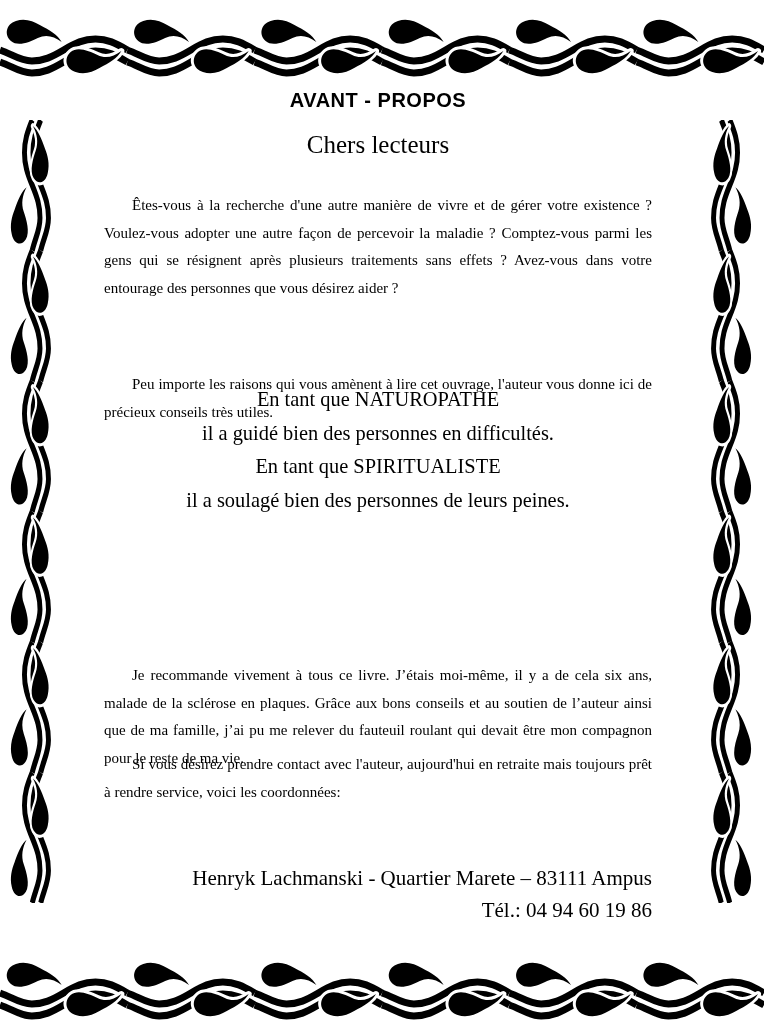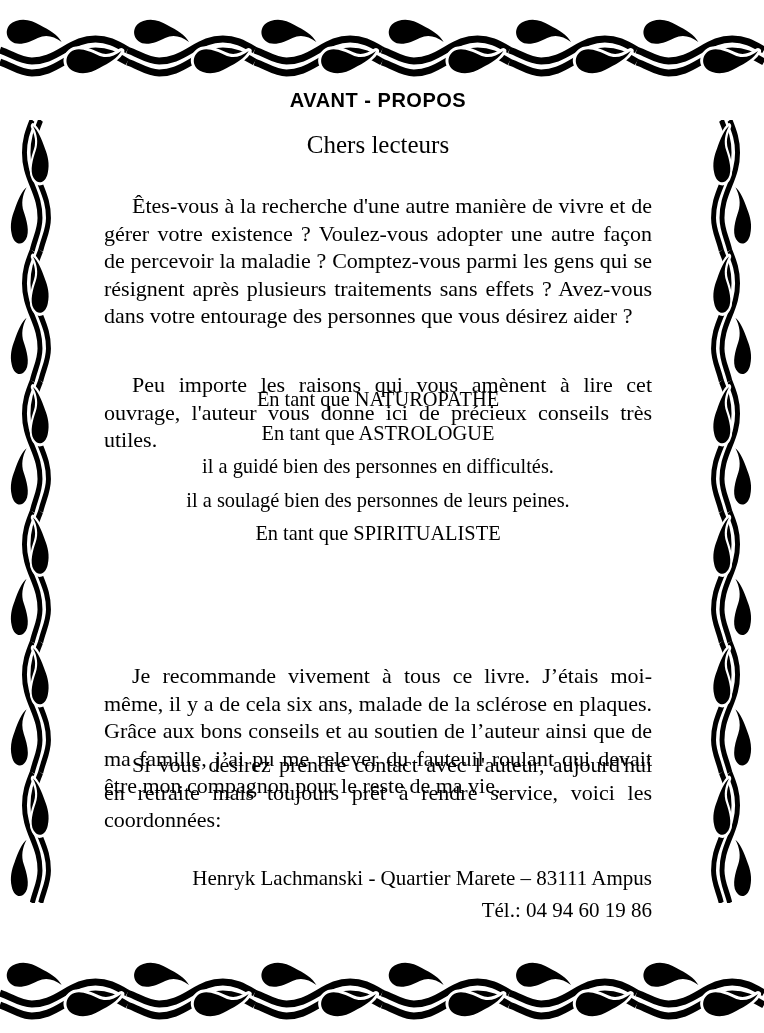--- a/index.html
+++ b/index.html
@@ -26,21 +26,21 @@
   
   .content{position:absolute;left:104px;top:0;width:548px;}
   .tblock{position:absolute;left:0;width:100%;}
   .page-title{
     top:89px;text-align:center;
     font-family:"Liberation Sans","DejaVu Sans",sans-serif;
     font-weight:bold;font-size:20px;letter-spacing:0.5px;
   }
   .salutation{top:131px;text-align:center;font-size:25px;}
   .para{
-    font-size:22px;line-height:27.6px;
+    font-size:15px;line-height:27.6px;
     text-align:justify;text-indent:28px;
   }
   .p1{top:192px;}
   .p2{top:331px;margin-top:40px;}
   .p3{top:626px;margin-top:36px;}
   .p4{top:751px;}
   .roles{top:383px;}
   .role-line{
     text-align:center;font-size:20.4px;line-height:33.6px;
   }
@@ -104,24 +104,23 @@
     <div class="tblock page-title">AVANT - PROPOS</div>
 
     <div class="tblock salutation">Chers lecteurs</div>
 
     <div class="tblock para p1">Êtes-vous à la recherche d'une autre manière de vivre et de gérer votre existence ?  Voulez-vous adopter une autre façon de percevoir la maladie ? Comptez-vous parmi les gens qui se résignent après plusieurs traitements sans effets ? Avez-vous dans votre entourage des personnes que vous désirez aider ?</div>
 
     <div class="tblock para p2">Peu importe les raisons qui vous amènent à lire cet ouvrage, l'auteur vous donne ici de précieux conseils très utiles.</div>
 
     <div class="tblock roles">
       <div class="role-line">En tant que NATUROPATHE</div>
-      <div class="role-line">En tant que ASTROLOGUE</div>
       <div class="role-line">il a guidé bien des personnes en difficultés.</div>
+      <div class="role-line">En tant que SPIRITUALISTE</div>
       <div class="role-line">il a soulagé bien des personnes de leurs peines.</div>
-      <div class="role-line">En tant que SPIRITUALISTE</div>
     </div>
 
     <div class="tblock para p3">Je recommande vivement à tous ce livre. J’étais moi-même, il y a de cela six ans, malade de la sclérose en plaques. Grâce aux bons conseils et au soutien de l’auteur ainsi que de ma famille, j’ai pu me relever du fauteuil roulant qui devait être mon compagnon pour le reste de ma vie.</div>
 
     <div class="tblock para p4">Si vous désirez prendre contact avec l'auteur, aujourd'hui en retraite mais toujours prêt à rendre service, voici les coordonnées:</div>
 
     <div class="tblock contact-line address">Henryk Lachmanski - Quartier Marete – 83111 Ampus</div>
 
     <div class="tblock contact-line phone">Tél.: 04 94 60 19 86</div>
 

